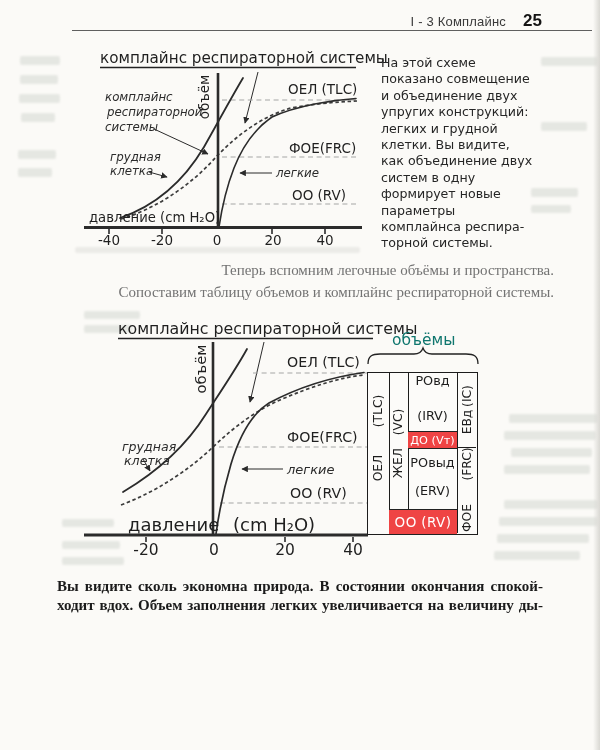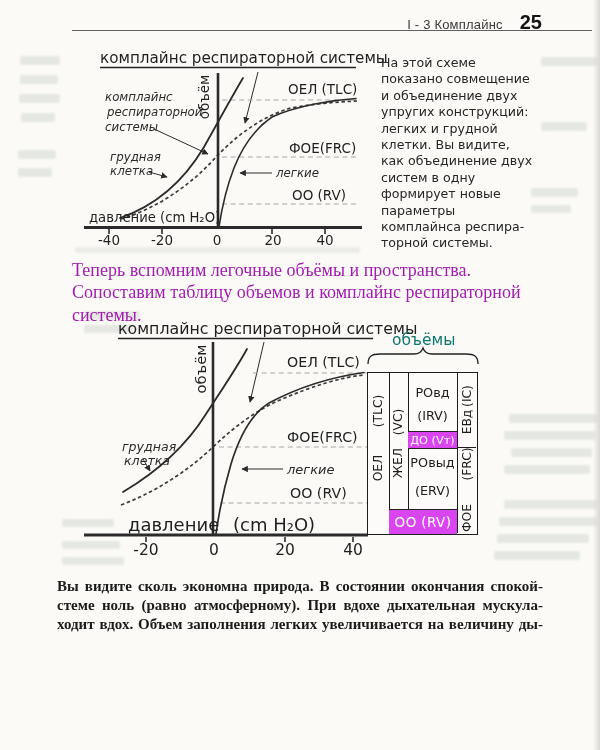--- a/index.html
+++ b/index.html
@@ -2,21 +2,21 @@
 <html><head>
 <meta charset="utf-8">
 <style>
   html,body{margin:0;padding:0;}
   body{width:600px;height:750px;background:#fbfaf7;position:relative;overflow:hidden;
        font-family:"DejaVu Sans",sans-serif;color:#1d1d1d;}
   
   .hdr{position:absolute;left:260px;top:11px;width:282px;display:flex;align-items:baseline;
        justify-content:flex-end;gap:17px;font-family:"Liberation Sans","DejaVu Sans",sans-serif;}
   .hdr .chap{font-size:13px;color:#3a3a3a;letter-spacing:.2px;}
-  .hdr .pnum{font-size:20px;font-weight:bold;color:#141414;text-align:right;}
+  .hdr .pnum{font-size:17px;font-weight:bold;color:#141414;text-align:right;}
   .hdr-rule{position:absolute;left:72px;top:30px;width:520px;border-top:1.6px solid #5f5f5f;}
   
   .ghost{position:absolute;background:#a9b3a9;opacity:.26;filter:blur(1.3px);border-radius:2px;z-index:0;}
   .ghost.lt{background:#c9c9c5;opacity:.30;}
   
   svg{position:absolute;overflow:visible;z-index:2;}
   svg text{fill:#1f1f1f;font-family:"DejaVu Sans",sans-serif;}
   .dtitle{font-size:15.2px;font-weight:500;}
   .d2title{font-size:15.8px;font-weight:500;}
   .lvl{font-size:13.5px;}
@@ -32,30 +32,30 @@
   .curve{fill:none;stroke:#2b2b2b;stroke-width:1.8;stroke-linecap:round;}
   .curvedash{fill:none;stroke:#3c3c3c;stroke-width:1.7;stroke-dasharray:3.5 2.6;stroke-linecap:butt;}
   .grid{stroke:#a6a6a6;stroke-width:1.1;stroke-dasharray:5 3.6;}
   .axis{stroke:#2b2b2b;}
   .ann{stroke:#2b2b2b;stroke-width:1;fill:none;}
   
   .note{position:absolute;left:381px;top:55px;width:172px;font-size:12.6px;line-height:16.4px;
         color:#262626;white-space:pre-line;z-index:2;}
   
   .serif{font-family:"Liberation Serif","DejaVu Serif",serif;}
-  .intro{position:absolute;left:72px;top:259px;width:482px;font-size:18px;line-height:22.4px;
-         color:#a21caf;white-space:pre-line;z-index:2;}
+  .intro{position:absolute;left:72px;top:259px;width:482px;font-size:15px;line-height:22.4px;
+         color:#737373;white-space:pre-line;z-index:2;text-align:right;}
   .para{position:absolute;left:57px;top:578px;width:486px;font-size:15px;color:#1b1b1b;z-index:2;}
   .bline{height:19.2px;overflow:hidden;text-align:justify;text-align-last:justify;white-space:nowrap;font-weight:bold;}
   
   .vol-table{position:absolute;left:367px;top:372px;width:111px;height:163px;box-sizing:border-box;
              border:1.6px solid #1c1c1c;background:#fcfbf9;z-index:3;}
   .vline{position:absolute;width:0;border-left:1.1px solid #1c1c1c;}
   .hline{position:absolute;height:0;border-top:1.1px solid #1c1c1c;}
-  .dark-block{position:absolute;background:#d946ef;border-top:1px solid #222;border-bottom:1px solid #222;
+  .dark-block{position:absolute;background:#ef4444;border-top:1px solid #222;border-bottom:1px solid #222;
               display:flex;align-items:center;justify-content:center;color:#fff;}
   .vt-label{position:absolute;width:64px;height:14px;display:flex;align-items:center;justify-content:center;
             transform:rotate(-90deg);font-size:12.3px;white-space:nowrap;color:#1d1d1d;}
   .ct{position:absolute;left:40px;width:49px;text-align:center;font-size:12.8px;color:#1d1d1d;}
   .vol-hdr{position:absolute;left:392px;top:331px;font-size:15.5px;font-weight:500;color:#0f766e;z-index:2;text-align:center;}
   .page-edge{position:absolute;right:0;top:0;width:7px;height:750px;
              background:linear-gradient(to right,rgba(0,0,0,0),#d9d8d3);z-index:4;}
 </style>
 </head>
 <body>
@@ -208,32 +208,31 @@
 
   <div class="vt-label" style="left:-22px;top:31px">(TLC)</div>
   <div class="vt-label" style="left:-22px;top:88px">ОЕЛ</div>
   <div class="vt-label" style="left:-2px;top:42px">(VC)</div>
   <div class="vt-label" style="left:-2px;top:83px">ЖЕЛ</div>
   <div class="vt-label" style="left:67px;top:16px">(IC)</div>
   <div class="vt-label" style="left:67px;top:42px">ЕВд</div>
   <div class="vt-label" style="left:67px;top:84px">(FRC)</div>
   <div class="vt-label" style="left:67px;top:138px">ФОЕ</div>
 
-  <div class="ct" style="top:12px">РОвд</div>
+  <div class="ct" style="top:0">РОвд</div>
   <div class="ct" style="top:35px">(IRV)</div>
   <div class="ct" style="top:82px">РОвыд</div>
   <div class="ct" style="top:110px">(ERV)</div>
 
   <div class="dark-block" style="left:40px;top:58px;width:49px;height:16px;font-size:11.3px">
     <span>ДО (Vт)</span>
   </div>
   <div class="dark-block" style="left:21px;top:136px;width:68px;height:24px;font-size:13.5px;letter-spacing:.4px">
     <span>ОО (RV)</span>
   </div>
 </div>
 
 <div class="para serif">
   <div class="bline">Вы видите сколь экономна природа. В состоянии окончания спокой-</div>
-  <div class="bline">стеме ноль (равно атмосферному). При вдохе дыхательная мускула-</div>
   <div class="bline">ходит вдох. Объем заполнения легких увеличивается на величину ды-</div>
 </div>
 
 <div class="page-edge"></div>
 
 </body></html>

